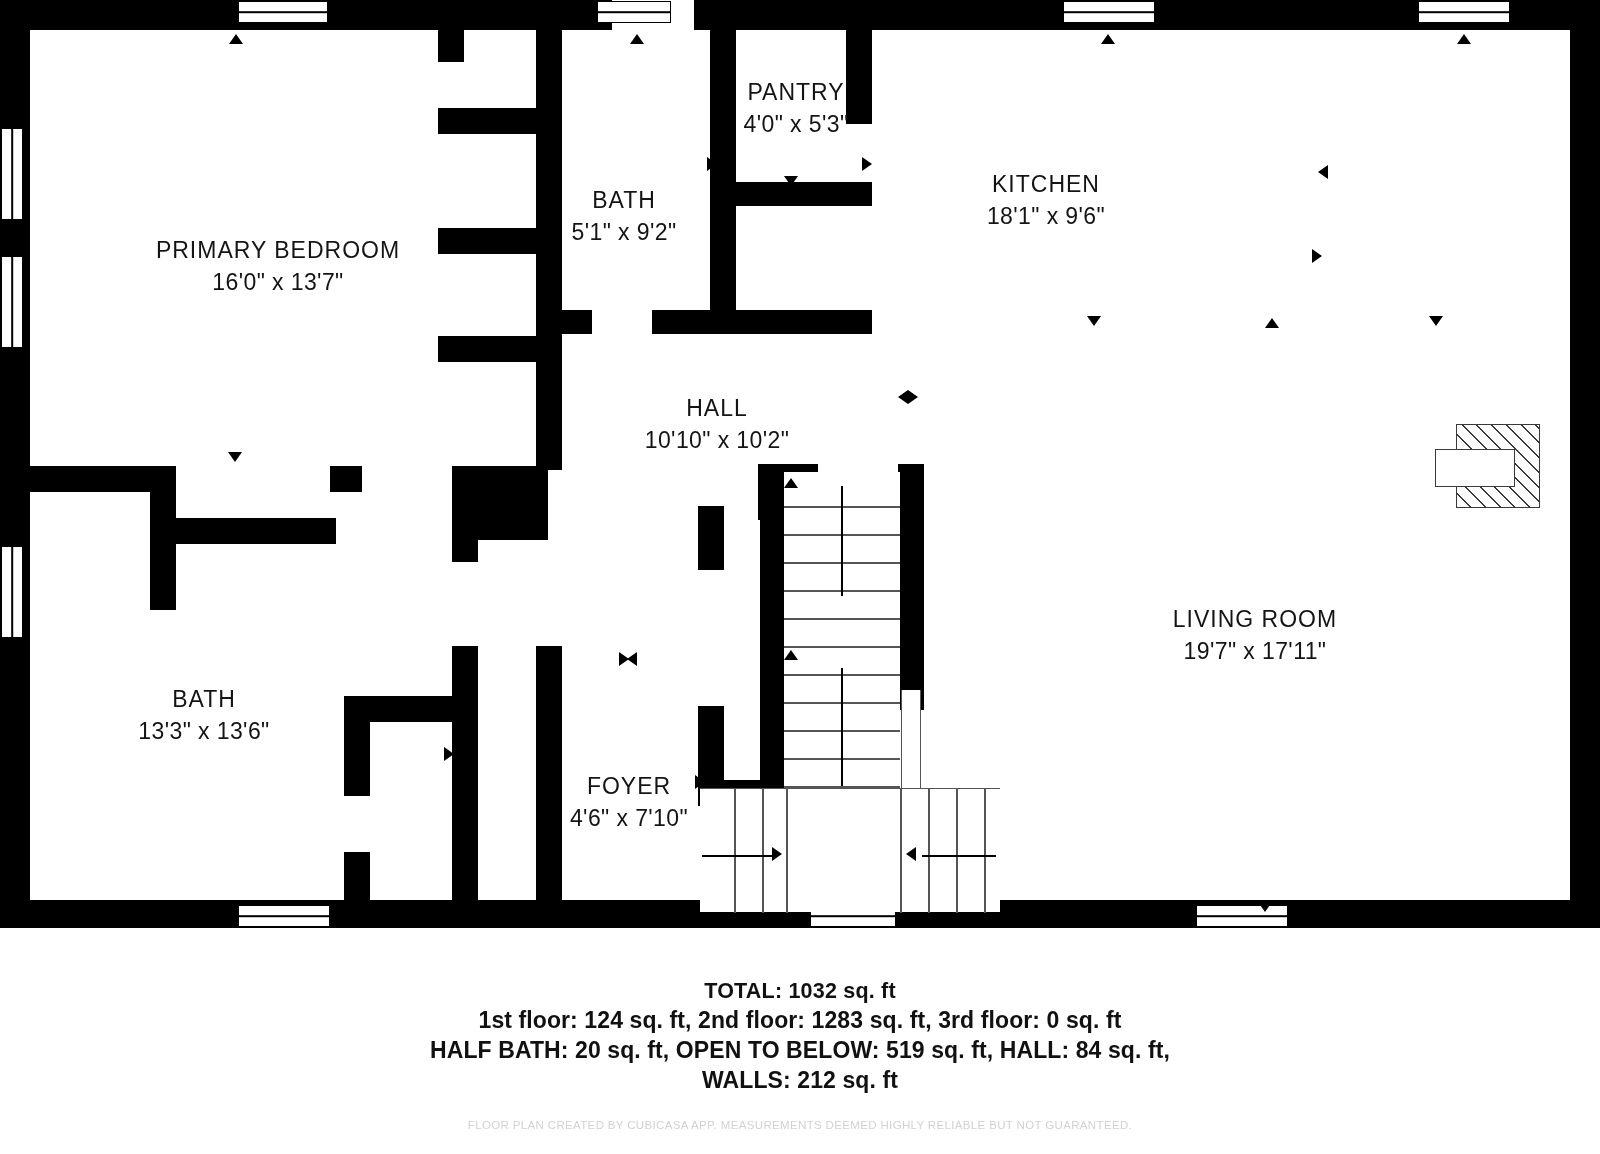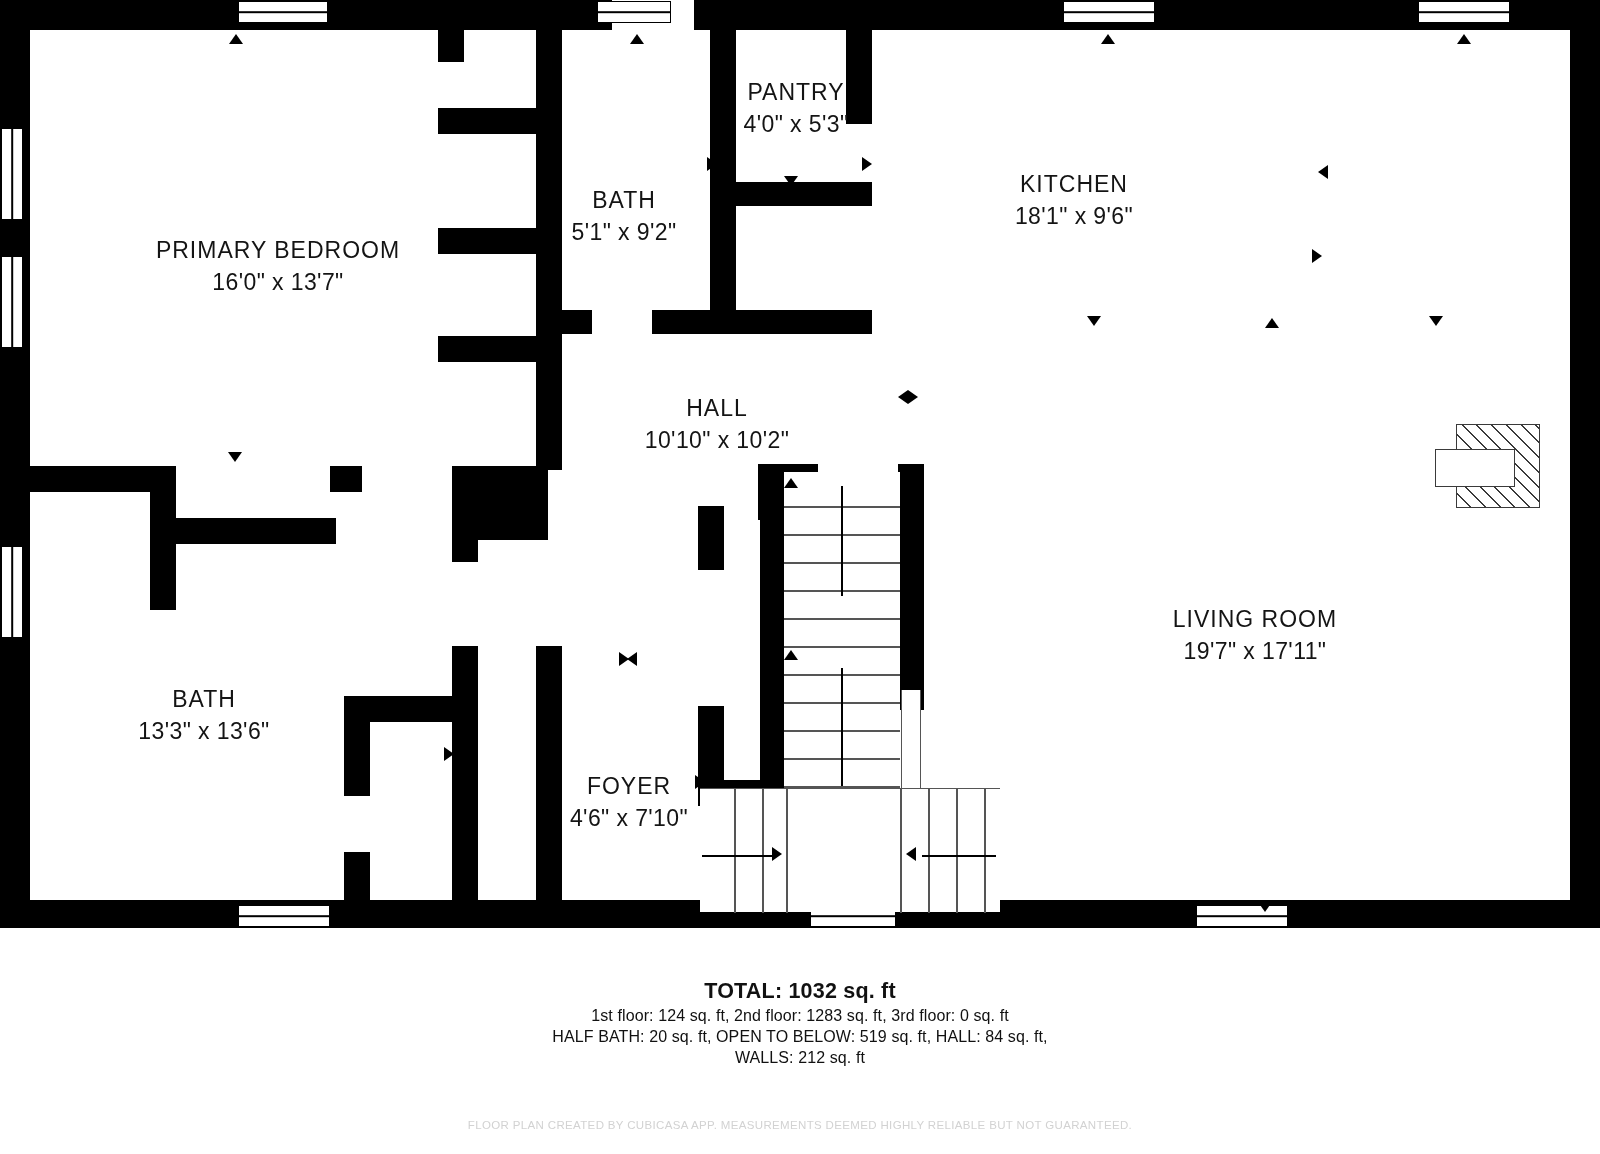--- a/index.html
+++ b/index.html
@@ -32,21 +32,21 @@
   .tread{position:absolute;background:#555;}
   .stair-axis{position:absolute;background:#000;}
 
   
   .fireplace{position:absolute;box-sizing:border-box;border:1.8px solid #3a3a3a;
     background:repeating-linear-gradient(45deg,#ffffff 0px,#ffffff 9px,#3a3a3a 9px,#3a3a3a 10.4px);}
   .fireplace .hearth{position:absolute;background:#fff;border:1.8px solid #3a3a3a;box-sizing:border-box;}
 
   
   #summary{position:absolute;left:0;top:978px;width:1600px;text-align:center;}
-  #summary .ln{display:block;font-size:16px;line-height:1.30;color:#111;letter-spacing:0.1px;}
+  #summary .ln{display:block;font-size:23px;line-height:1.30;color:#111;letter-spacing:0.1px;font-weight:bold;}
   #summary .total{font-weight:bold;font-size:21.5px;letter-spacing:0.2px;}
   #disclaimer{position:absolute;left:0;top:1119px;width:1600px;text-align:center;
     font-size:11.5px;letter-spacing:0.35px;color:#d2d2d2;}
 </style>
 </head>
 <body>
 
 <div id="page">
 
   <div id="plan">
@@ -187,21 +187,21 @@
     <div class="room-label" style="left:506px;top:186px;width:236px;">
       <span class="rname">BATH</span>
       <span class="rdim">5'1" x 9'2"</span>
     </div>
 
     <div class="room-label" style="left:682px;top:78px;width:228px;">
       <span class="rname">PANTRY</span>
       <span class="rdim">4'0" x 5'3"</span>
     </div>
 
-    <div class="room-label" style="left:948px;top:170px;width:252px;">
+    <div class="room-label" style="left:920px;top:170px;width:252px;">
       <span class="rname">KITCHEN</span>
       <span class="rdim">18'1" x 9'6"</span>
     </div>
 
 
     <div class="room-label" style="left:602px;top:394px;width:230px;">
       <span class="rname">HALL</span>
       <span class="rdim">10'10" x 10'2"</span>
     </div>
 

